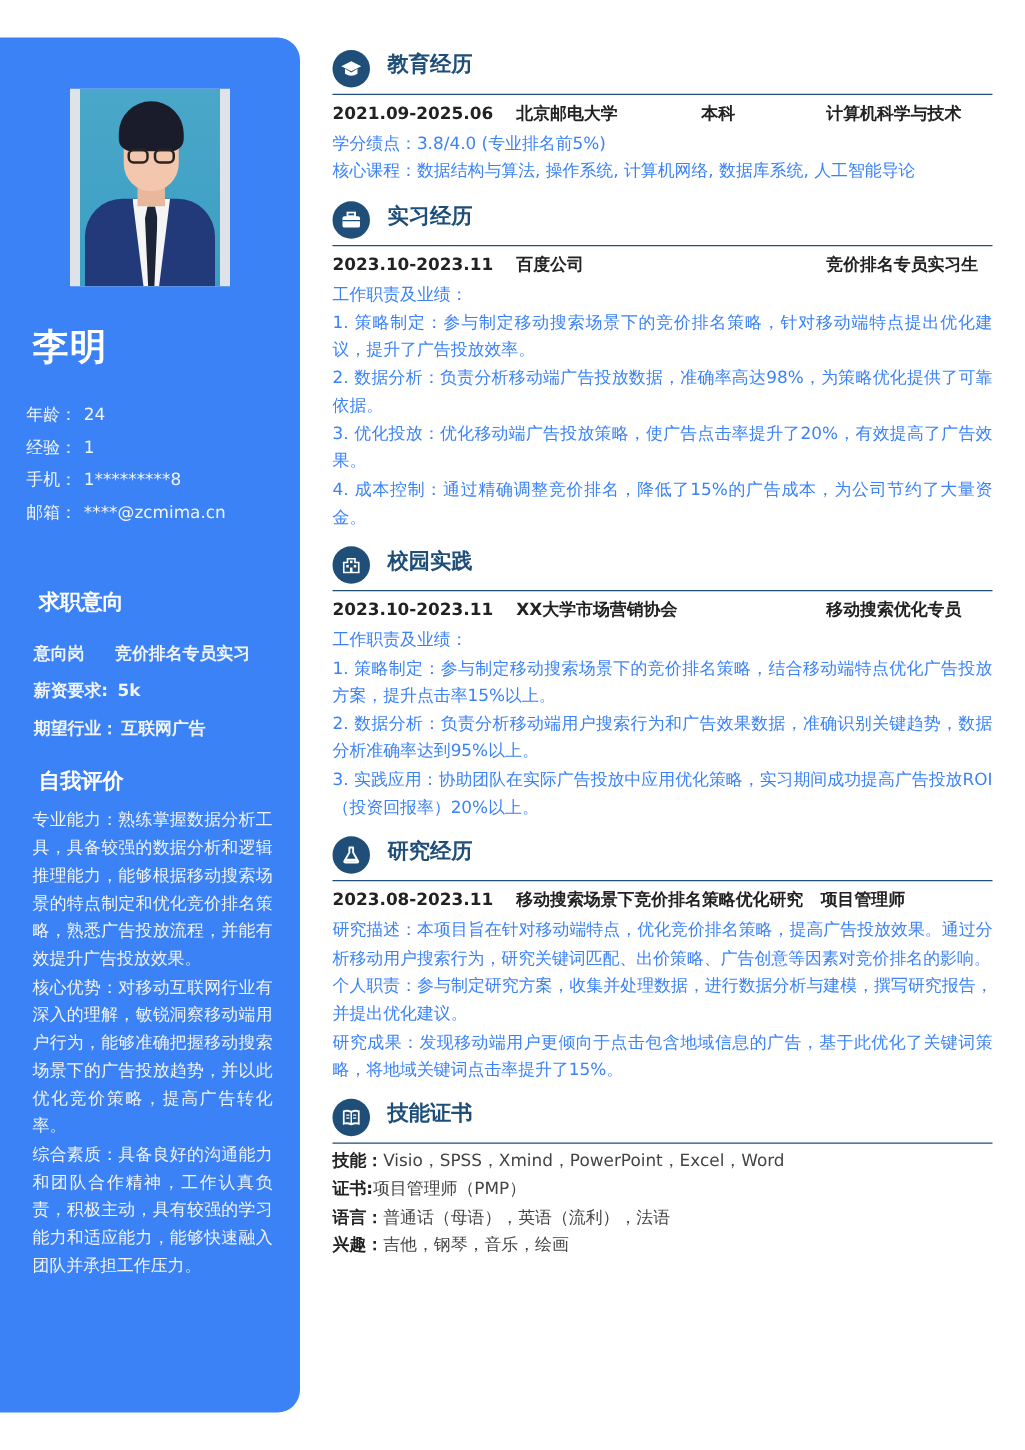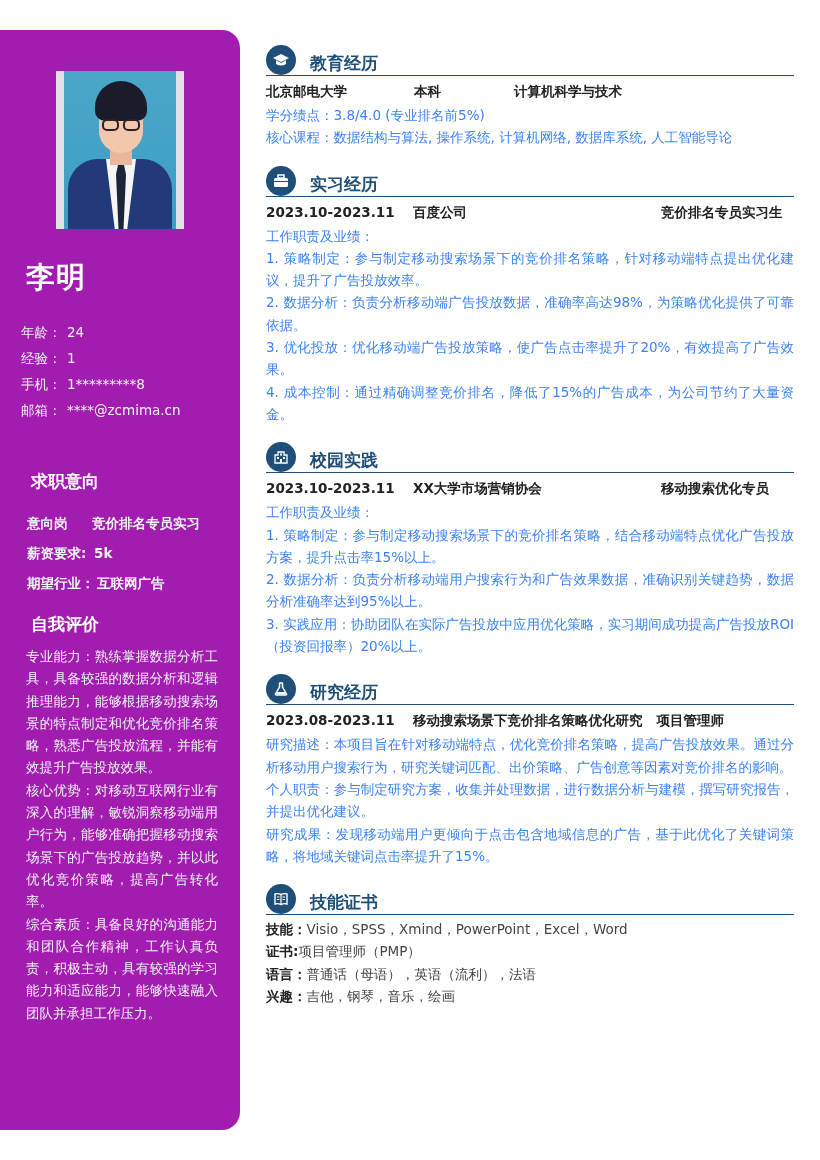--- a/index.html
+++ b/index.html
@@ -1,21 +1,21 @@
 <!DOCTYPE html>
 <html><head>
 <meta charset="utf-8">
 <style>
   * { box-sizing: border-box; margin: 0; padding: 0; }
   html, body { width: 820px; height: 1160px; background: #ffffff; overflow: hidden; }
   body { position: relative; font-family: "DejaVu Sans", "Liberation Sans", sans-serif; color: #333333; }
 
   .sidebar {
     position: absolute; left: 0; top: 30px; width: 240px; height: 1100px;
-    background: #a21caf; border-radius: 0 18px 18px 0; color: #ffffff;
+    background: #3b82f6; border-radius: 0 18px 18px 0; color: #ffffff;
   }
   .photo {
     position: absolute; left: 56px; top: 41px; width: 128px; height: 158px;
     background: #dfe3e8; overflow: hidden;
   }
   .photo-inner {
     position: absolute; left: 8px; top: 0; width: 112px; height: 158px;
     background: linear-gradient(180deg, #4aa7c9 0%, #3c9ec4 100%); overflow: hidden;
   }
   .photo-hair { position: absolute; left: 31px; top: 10px; width: 52px; height: 40px; background: #1a1c2c; border-radius: 26px 26px 10px 10px; }
@@ -35,21 +35,21 @@
 
   .side-title { position: absolute; left: 31px; font-size: 17px; font-weight: bold; }
   .intent { position: absolute; left: 27px; top: 478px; font-size: 13.5px; }
   .intent-row { height: 30px; line-height: 30px; display: flex; font-weight: bold; }
   .intent-key { color: #f1f4f8; }
   .intent-val { color: #f1f4f8; }
   .eval { position: absolute; left: 26px; top: 645px; width: 192px; font-size: 13.5px; line-height: 22.3px; color: #f1f4f8; text-align: justify; }
   .eval p { margin: 0; }
 
   .main { position: absolute; left: 266px; top: 40px; width: 528px; }
-  .section-head { position: relative; height: 36px; border-bottom: 1.5px solid #1f4e79; display: flex; align-items: flex-end; }
+  .section-head { position: relative; height: 36px; border-bottom: 1.5px solid #1f4e79; display: flex; align-items: flex-start; }
   .section-icon { width: 30px; height: 30px; border-radius: 50%; background: #1f4e79; display: flex; align-items: center; justify-content: center; margin-right: 14px; }
   .section-title { font-size: 17px; font-weight: bold; color: #1f4e79; }
   .entry-head { display: flex; font-size: 13.5px; font-weight: bold; color: #222222; height: 26px; line-height: 26px; margin-top: 2px; }
   .c-date { width: 147px; }
   .body-text { font-size: 13.5px; line-height: 22.3px; color: #3b82f6; text-align: justify; }
   .skills-row { font-size: 13.5px; line-height: 22.3px; color: #444444; }
   .skills-row b { color: #222222; }
 </style>
 </head>
 <body>
@@ -121,20 +121,21 @@
     <div class="section-head">
       <div class="section-icon">
         <svg width="18" height="16" viewBox="0 0 18 16">
             <path d="M9 2 L17 6 L9 10 L1 6 Z" fill="#fff"></path>
             <path d="M4 8 V12 Q9 15 14 12 V8 L9 11 Z" fill="#fff"></path>
           </svg>
       </div>
       <span class="section-title">教育经历</span>
     </div>
     <div class="entry-head">
+      <span class="c-date">2021.09-2025.06</span>
       <span style="width:148px">北京邮电大学</span>
       <span style="width:100px">本科</span>
       <span>计算机科学与技术</span>
     </div>
     <div class="body-text">
       <div>学分绩点：3.8/4.0 (专业排名前5%)</div>
       <div>核心课程：数据结构与算法, 操作系统, 计算机网络, 数据库系统, 人工智能导论</div>
     </div>
   </div>
 

